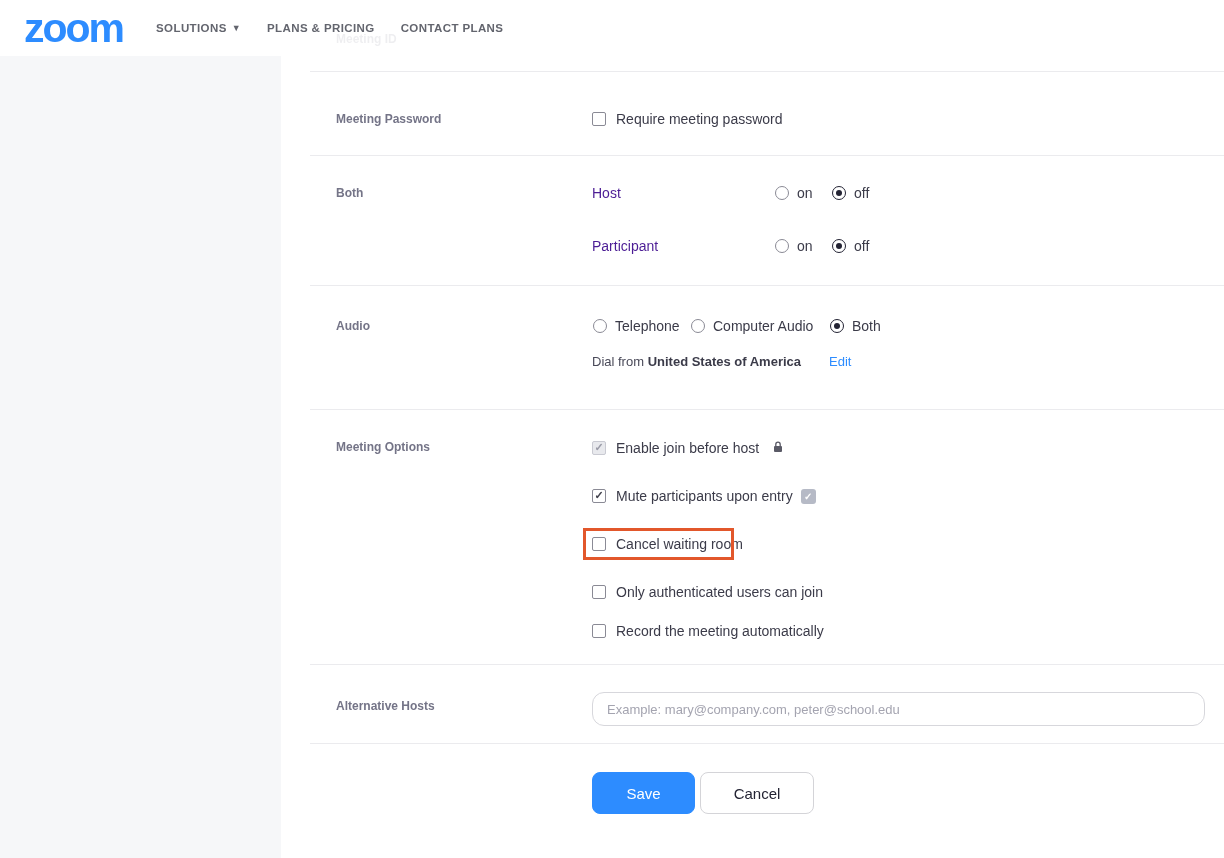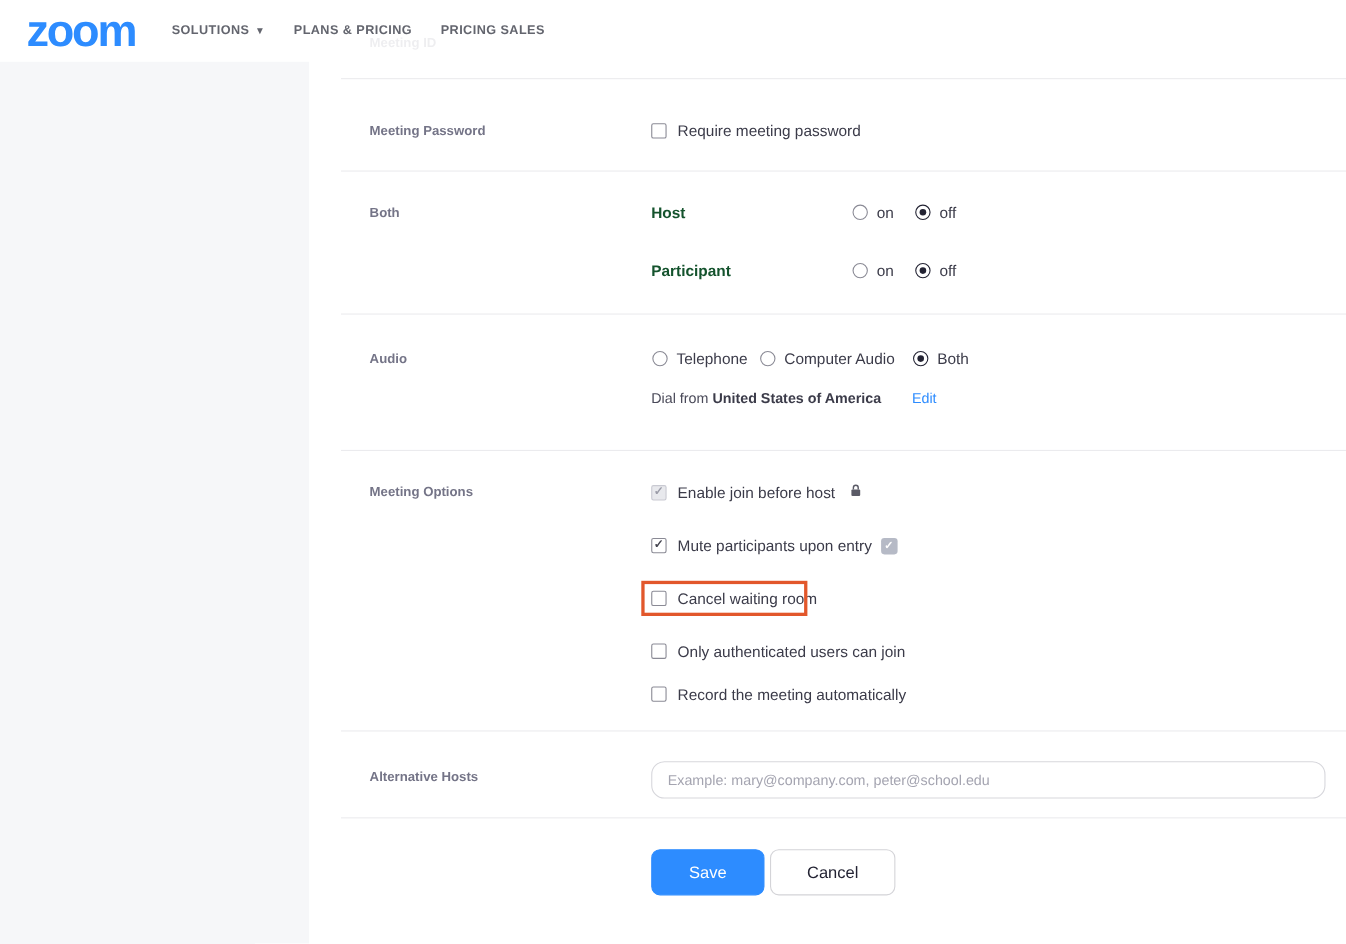--- a/index.html
+++ b/index.html
@@ -20,21 +20,21 @@
   .row{position:absolute;left:310px;right:0;border-bottom:1px solid #ebebee;box-sizing:border-box;}
   #row-meeting-id{top:0;height:72px;z-index:1;}
   #row-password{top:72px;height:84px;}
   #row-video{top:156px;height:130px;}
   #row-audio{top:286px;height:124px;}
   #row-options{top:410px;height:255px;}
   #row-alt{top:665px;height:79px;}
   #row-actions{top:744px;height:114px;border-bottom:none;}
 
   .row-label{position:absolute;left:26px;font-size:12px;font-weight:bold;color:#747487;line-height:16px;}
-  .sub-label{font-size:14px;font-weight:bold;color:#14532d;line-height:16px;}
+  .sub-label{font-size:14px;font-weight:normal;color:#4c1d95;line-height:16px;}
   .controls{position:absolute;left:282px;right:20px;}
 
   .opt-text{font-size:14px;color:#3b3b49;line-height:16px;}
   .inline{position:absolute;display:flex;align-items:center;gap:10px;white-space:nowrap;}
 
   
   .radio{display:inline-block;width:14px;height:14px;border-radius:50%;border:1px solid #8a8a95;background:#fff;box-sizing:border-box;position:relative;flex:0 0 auto;cursor:pointer;}
   .radio.selected{border-color:#232333;}
   .radio.selected::after{content:"";position:absolute;left:3px;top:3px;width:6px;height:6px;border-radius:50%;background:#232333;}
 
@@ -187,18 +187,18 @@
     <div class="logo">zoom</div>
     <div class="nav">
       <div class="nav-item">
         <span>SOLUTIONS</span>
         <span class="caret">▼</span>
       </div>
       <div class="nav-item">
         <span>PLANS &amp; PRICING</span>
       </div>
       <div class="nav-item">
-        <span>PRICING SALES</span>
+        <span>CONTACT PLANS</span>
       </div>
     </div>
   </div>
 
 </div>
 
 </body></html>

